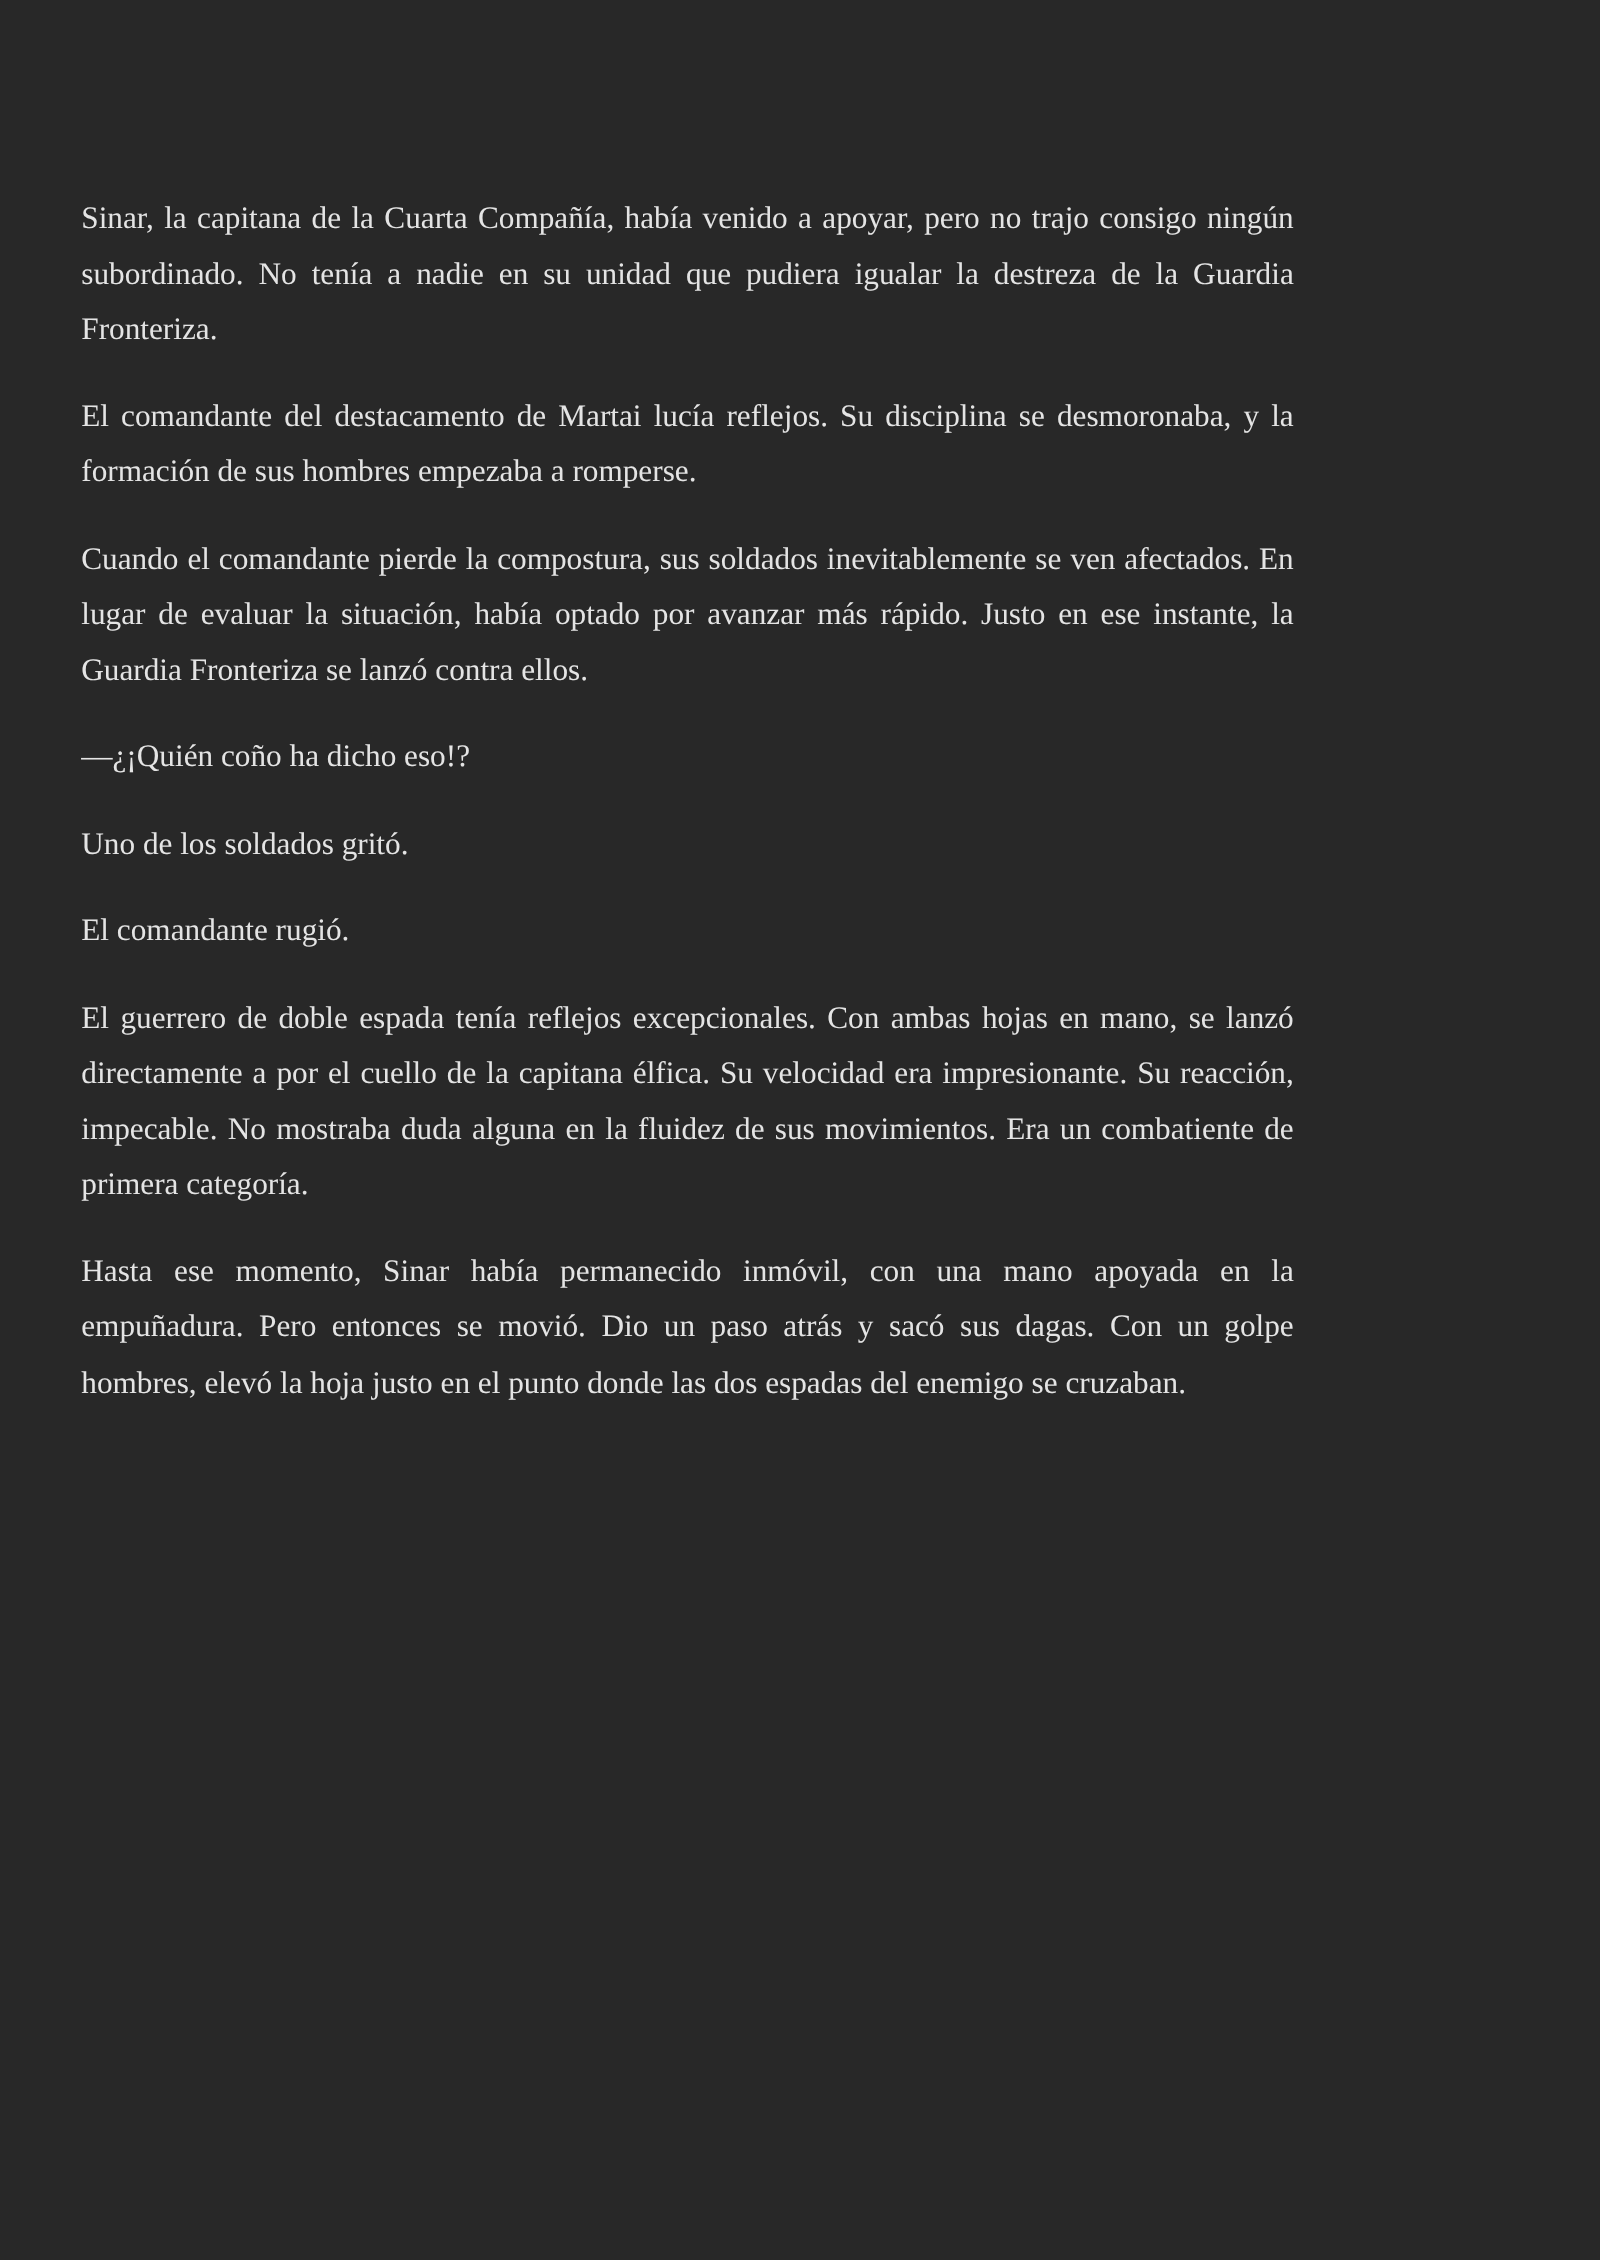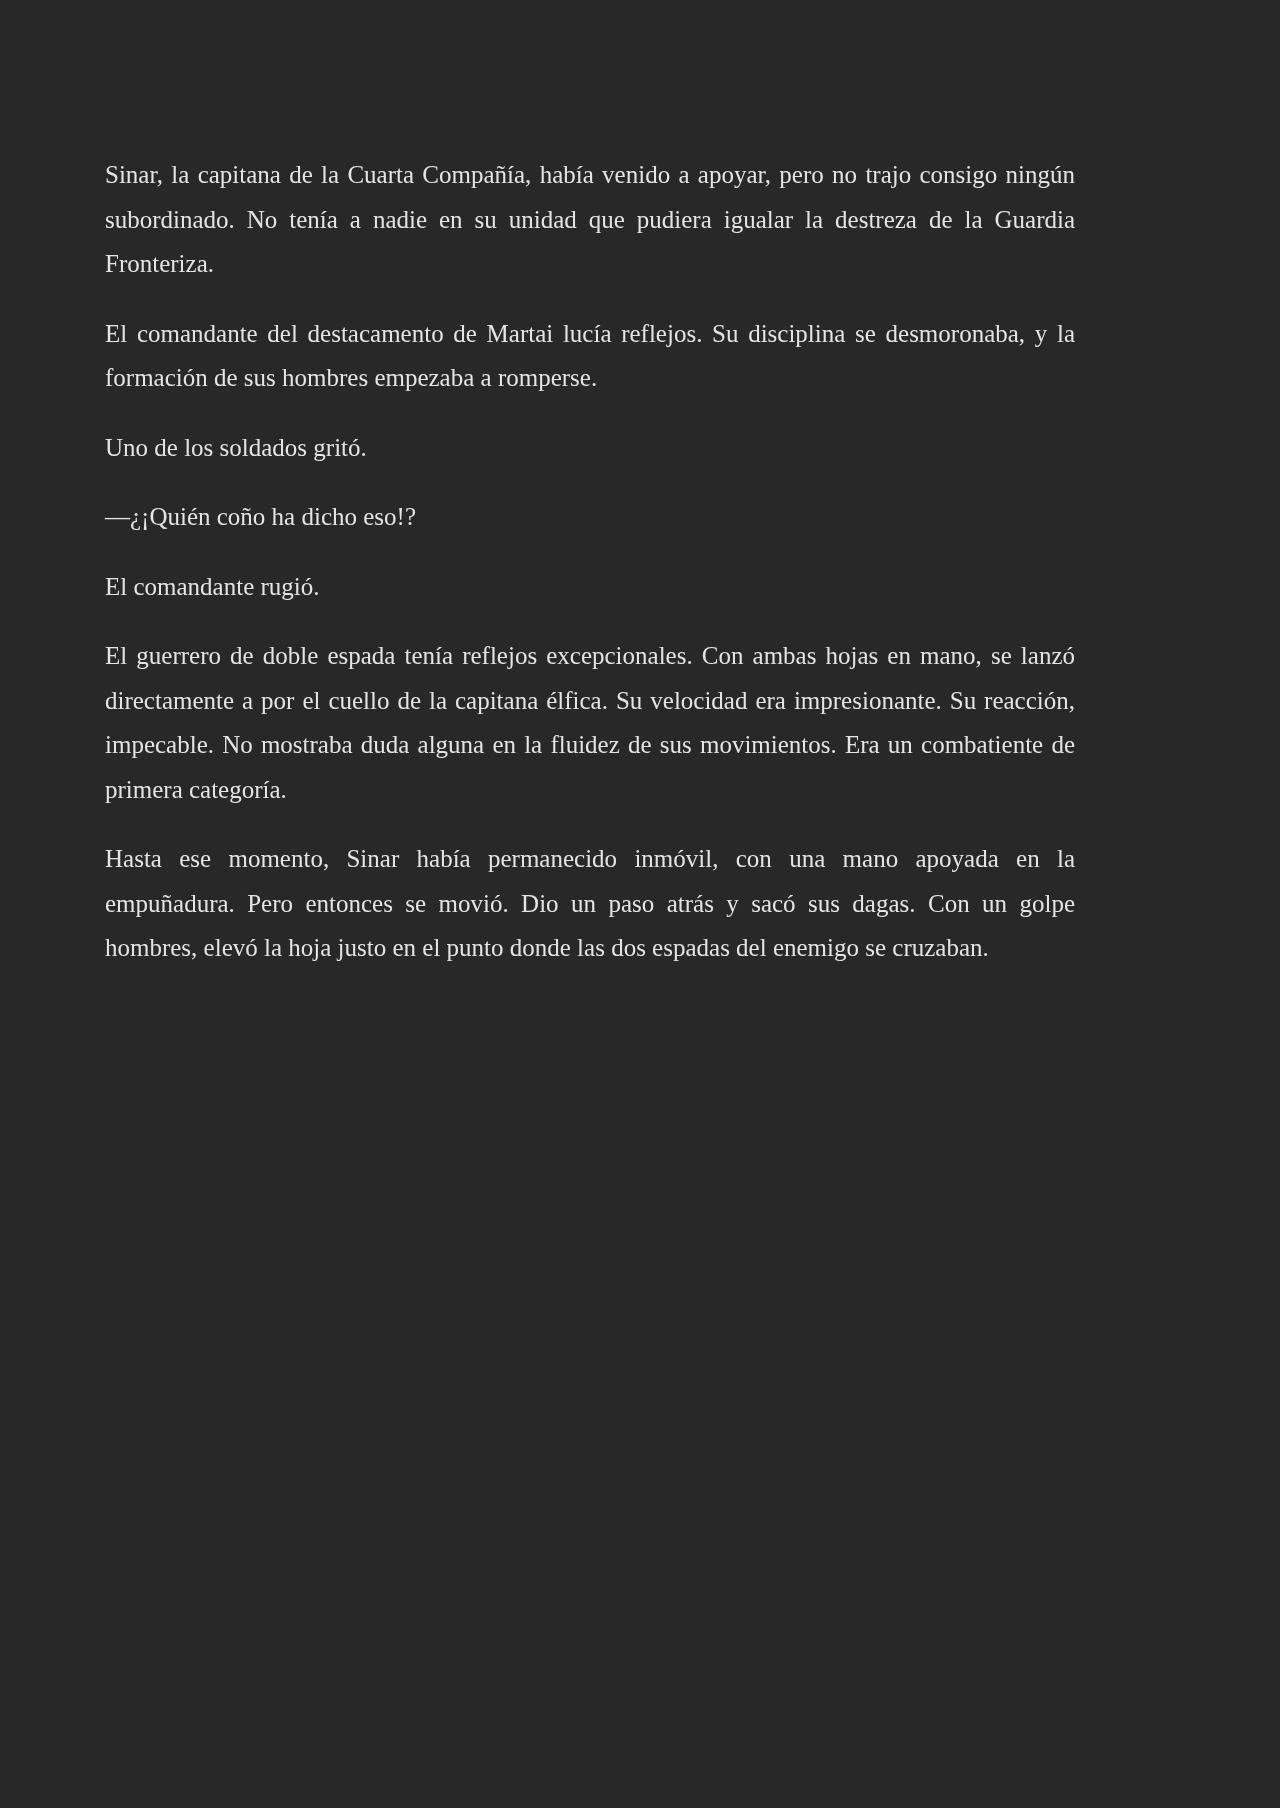--- a/index.html
+++ b/index.html
@@ -13,39 +13,40 @@
       background: #282828;
     }
     .page {
       position: relative;
       width: 1280px;
       min-height: 1808px;
       box-sizing: border-box;
       padding-top: 153px;
     }
     .content {
-      margin-left: 105px;
+      margin-left: 65px;
       width: 970px;
     }
     .para {
       font-family: "Liberation Serif", "DejaVu Serif", serif;
       font-size: 25px;
       line-height: 44.5px;
       color: #e4e4e4;
       text-align: justify;
       margin: 0 0 25px 0;
       letter-spacing: 0;
     }
   </style>
 </head>
 <body>
 
 <div class="page">
   <div class="content">
     <p class="para">Sinar, la capitana de la Cuarta Compañía, había venido a apoyar, pero no trajo consigo ningún subordinado. No tenía a nadie en su unidad que pudiera igualar la destreza de la Guardia Fronteriza.</p>
     <p class="para">El comandante del destacamento de Martai lucía reflejos. Su disciplina se desmoronaba, y la formación de sus hombres empezaba a romperse.</p>
+    <p class="para">Cuando el comandante pierde la compostura, sus soldados inevitablemente se ven afectados. En lugar de evaluar la situación, había optado por avanzar más rápido. Justo en ese instante, la Guardia Fronteriza se lanzó contra ellos.</p>
+    <p class="para">—¿¡Quién coño ha dicho eso!?</p>
     <p class="para">Uno de los soldados gritó.</p>
-    <p class="para">—¿¡Quién coño ha dicho eso!?</p>
     <p class="para">El comandante rugió.</p>
     <p class="para">El guerrero de doble espada tenía reflejos excepcionales. Con ambas hojas en mano, se lanzó directamente a por el cuello de la capitana élfica. Su velocidad era impresionante. Su reacción, impecable. No mostraba duda alguna en la fluidez de sus movimientos. Era un combatiente de primera categoría.</p>
     <p class="para">Hasta ese momento, Sinar había permanecido inmóvil, con una mano apoyada en la empuñadura. Pero entonces se movió. Dio un paso atrás y sacó sus dagas. Con un golpe hombres, elevó la hoja justo en el punto donde las dos espadas del enemigo se cruzaban.</p>
   </div>
 </div>
 
 </body></html>

